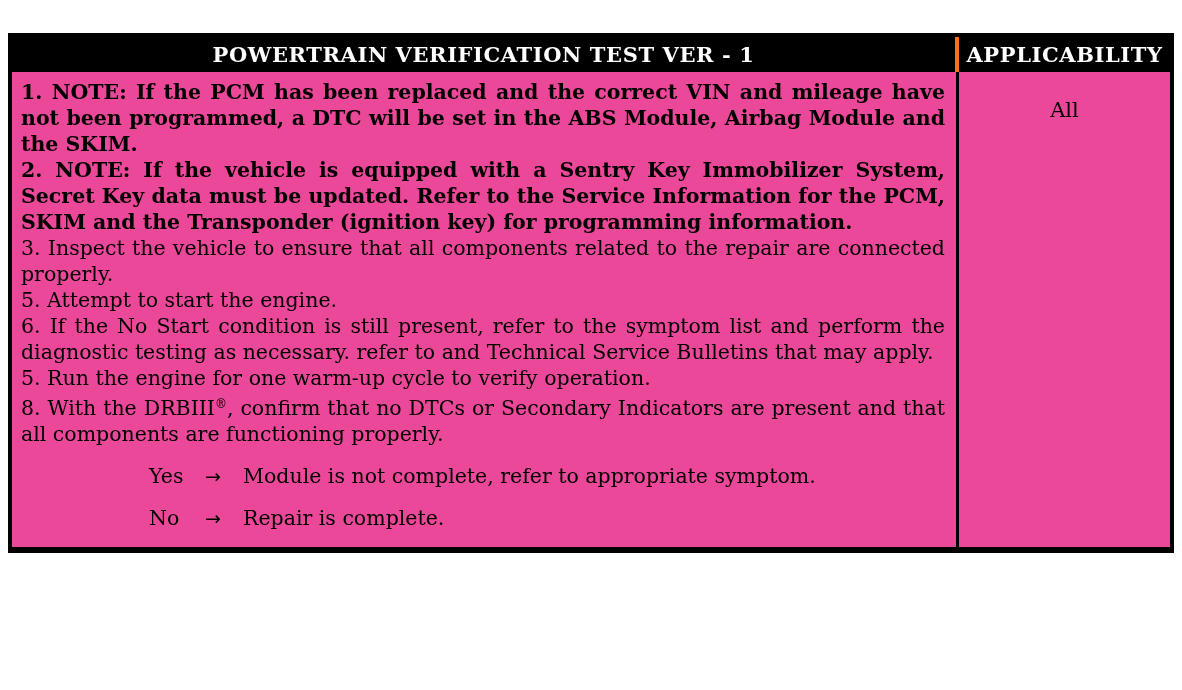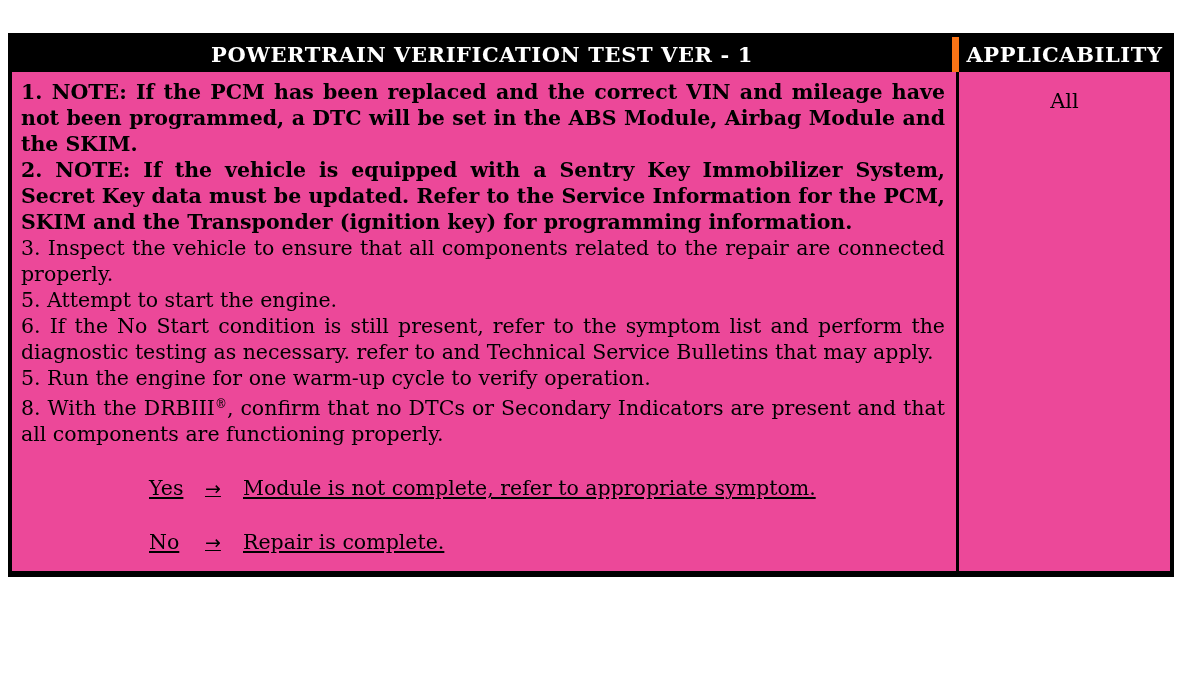--- a/index.html
+++ b/index.html
@@ -32,51 +32,50 @@
     height: 35px;
     display: flex;
     align-items: center;
     justify-content: center;
     font-weight: bold;
     font-size: 21px;
     letter-spacing: 0.6px;
     box-sizing: border-box;
     white-space: nowrap;
   }
-  .hdr-left { border-right: 7px solid #f97316; }
+  .hdr-left { border-right: 4px solid #f97316; }
   .cell {
     box-sizing: border-box;
     background: #ec4899;
   }
   .body-left {
     border-right: 3px solid #000000;
     padding: 7px 11px 16px 9px;
     font-size: 20.5px;
     line-height: 26px;
   }
   .body-right {
     text-align: center;
-    padding-top: 17px;
+    padding-top: 26px;
     font-size: 21px;
   }
   p.step {
     margin: 0;
     text-align: justify;
   }
   p.step.bold { font-weight: bold; }
   .sup {
     font-size: 12px;
     vertical-align: 7px;
   }
   .decision {
     display: flex;
-    margin-top: 28px;
+    margin-top: 16px;
     padding-left: 128px;
     align-items: flex-end;
-    text-decoration: underline;
   }
   .decision .answer { flex: 0 0 56px; }
   .decision .arrow  { flex: 0 0 38px; font-family: "DejaVu Sans", sans-serif; font-size: 19px; }
   .decision .result { flex: 1 1 auto; }
 </style>
 </head>
 <body>
 
 <div class="doc-table">
 

